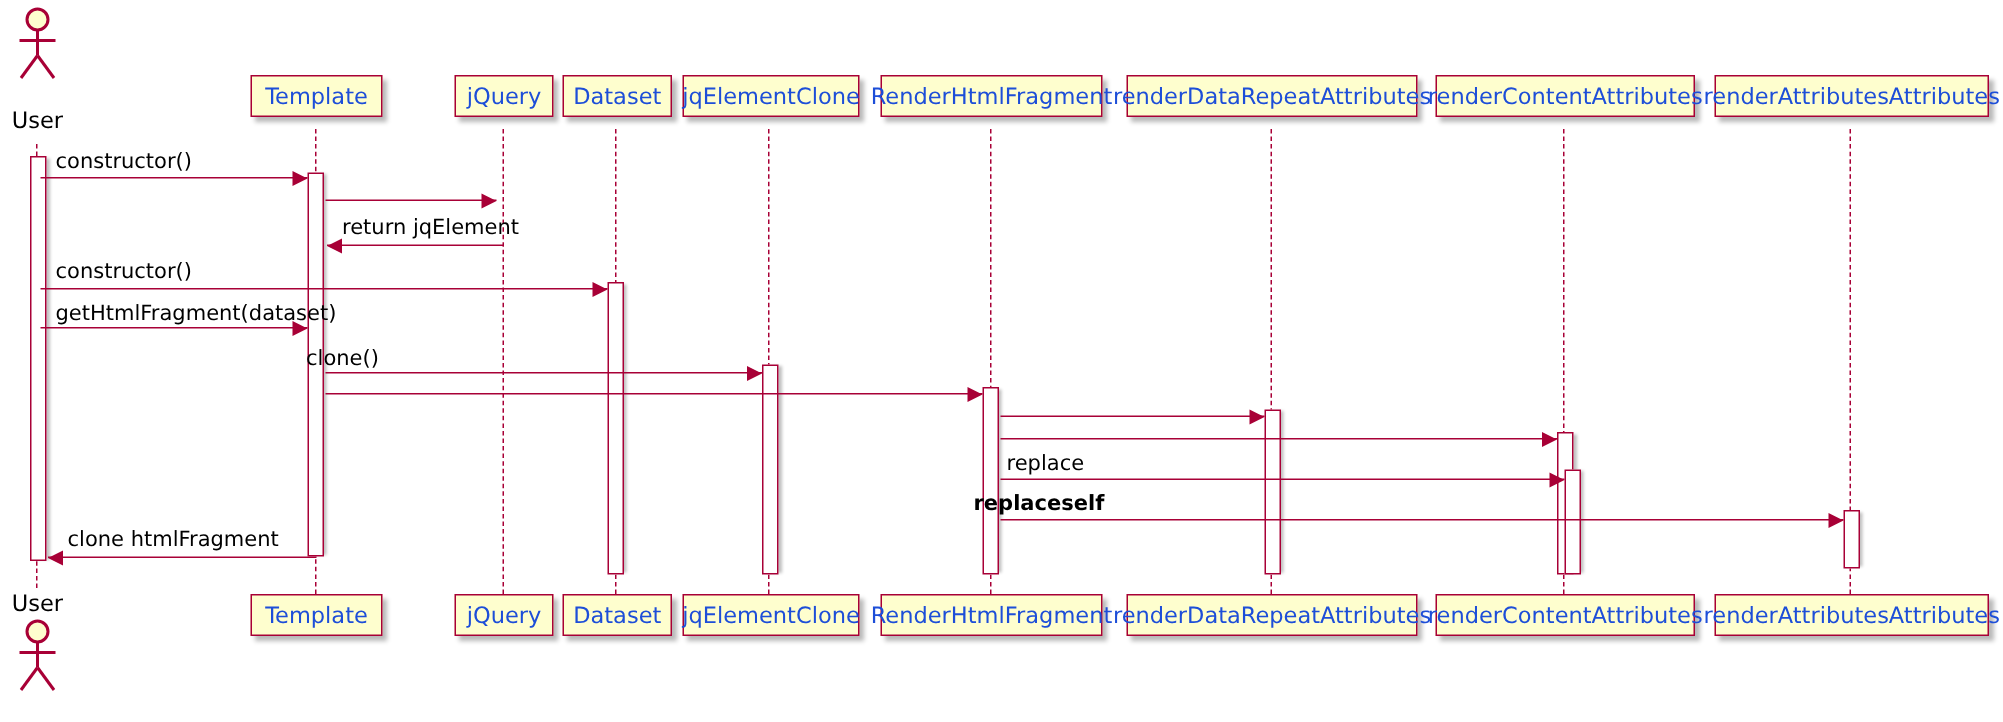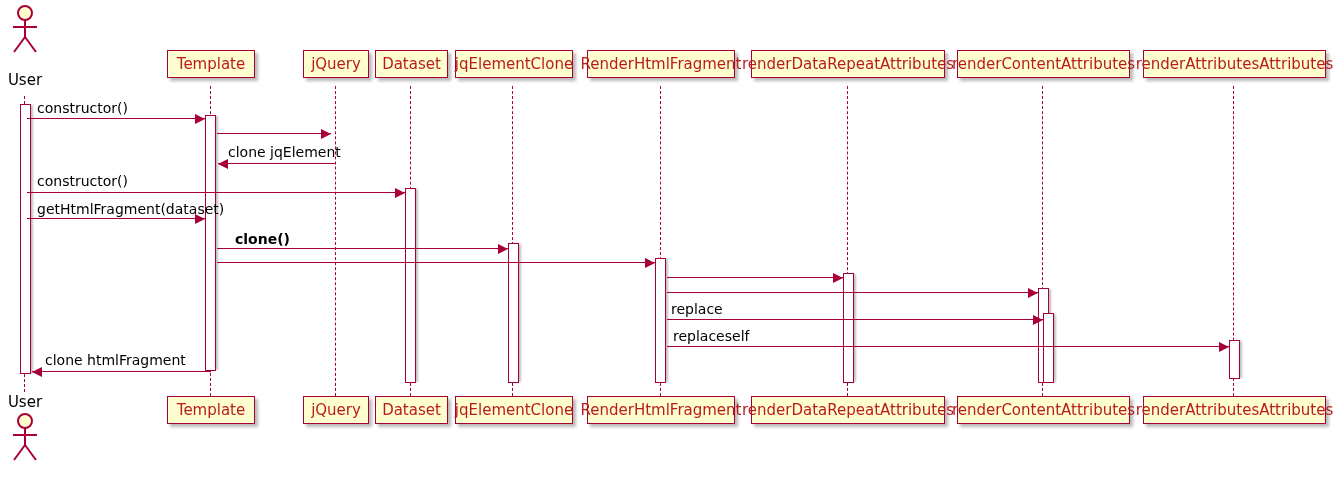--- a/index.html
+++ b/index.html
@@ -5,21 +5,21 @@
   html,body{margin:0;padding:0;background:#ffffff;}
   body{font-family:"DejaVu Sans","Liberation Sans",sans-serif;}
   #diagram{position:relative;width:1335px;height:481px;background:#fff;overflow:hidden;}
 
   
   .pbox{
     position:absolute;
     box-sizing:border-box;
     background:#FEFECE;
     border:1.5px solid #A80036;
-    color:#b91c1c;
+    color:#1d4ed8;
     font-size:15px;
     line-height:1;
     display:flex;align-items:center;justify-content:center;
     white-space:nowrap;
     box-shadow:3px 3px 3px rgba(0,0,0,0.28);
     padding:0 8px;
     height:28px;
   }
   
   .actor{position:absolute;}
@@ -83,42 +83,42 @@
     </div>
 
   <div id="messages-layer">
       <div class="msg" style="left: 27px; top: 118px; width: 178px;"></div>
       <div class="arrowhead arrow-r" style="top: 113.5px; left: 195px;"></div>
       <div class="msglabel" style="left: 37px; top: 101px;">constructor()</div>
       <div class="msg" style="left: 217px; top: 133px; width: 114px;"></div>
       <div class="arrowhead arrow-r" style="top: 128.5px; left: 321px;"></div>
       <div class="msg" style="left: 218px; top: 163px; width: 118px;"></div>
       <div class="arrowhead arrow-l" style="top: 158.5px; left: 218px;"></div>
-      <div class="msglabel" style="left: 228px; top: 145px;">clone jqElement</div>
+      <div class="msglabel" style="left: 228px; top: 145px;">return jqElement</div>
       <div class="msg" style="left: 27px; top: 192px; width: 378px;"></div>
       <div class="arrowhead arrow-r" style="top: 187.5px; left: 395px;"></div>
       <div class="msglabel" style="left: 37px; top: 174px;">constructor()</div>
       <div class="msg" style="left: 27px; top: 218px; width: 178px;"></div>
       <div class="arrowhead arrow-r" style="top: 213.5px; left: 195px;"></div>
       <div class="msglabel" style="left: 37px; top: 202px;">getHtmlFragment(dataset)</div>
       <div class="msg" style="left: 217px; top: 248px; width: 291px;"></div>
       <div class="arrowhead arrow-r" style="top: 243.5px; left: 498px;"></div>
-      <div class="msglabel" style="left: 235px; top: 232px; font-weight: bold;">clone()</div>
+      <div class="msglabel" style="left: 204px; top: 232px;">clone()</div>
       <div class="msg" style="left: 217px; top: 262px; width: 438px;"></div>
       <div class="arrowhead arrow-r" style="top: 257.5px; left: 645px;"></div>
       <div class="msg" style="left: 667px; top: 277px; width: 176px;"></div>
       <div class="arrowhead arrow-r" style="top: 272.5px; left: 833px;"></div>
       <div class="msg" style="left: 667px; top: 292px; width: 371px;"></div>
       <div class="arrowhead arrow-r" style="top: 287.5px; left: 1028px;"></div>
       <div class="msg" style="left: 667px; top: 319px; width: 376px;"></div>
       <div class="arrowhead arrow-r" style="top: 314.5px; left: 1033px;"></div>
       <div class="msglabel" style="left: 671px; top: 302px; text-align: right;">replace</div>
       <div class="msg" style="left: 667px; top: 346px; width: 562px;"></div>
       <div class="arrowhead arrow-r" style="top: 341.5px; left: 1219px;"></div>
-      <div class="msglabel" style="left: 673px; top: 329px;">replaceself</div>
+      <div class="msglabel" style="left: 649px; top: 329px; font-weight: bold;">replaceself</div>
       <div class="msg" style="left: 32px; top: 371px; width: 179px;"></div>
       <div class="arrowhead arrow-l" style="top: 366.5px; left: 32px;"></div>
       <div class="msglabel" style="left: 45px; top: 353px;">clone htmlFragment</div>
     </div>
 
   <div id="participants-layer">
       <div class="pbox" style="left: 167px; top: 50px; width: 88px;">Template</div>
       <div class="pbox" style="left: 167px; top: 396px; width: 88px;">Template</div>
       <div class="pbox" style="left: 303px; top: 50px; width: 66px;">jQuery</div>
       <div class="pbox" style="left: 303px; top: 396px; width: 66px;">jQuery</div>

